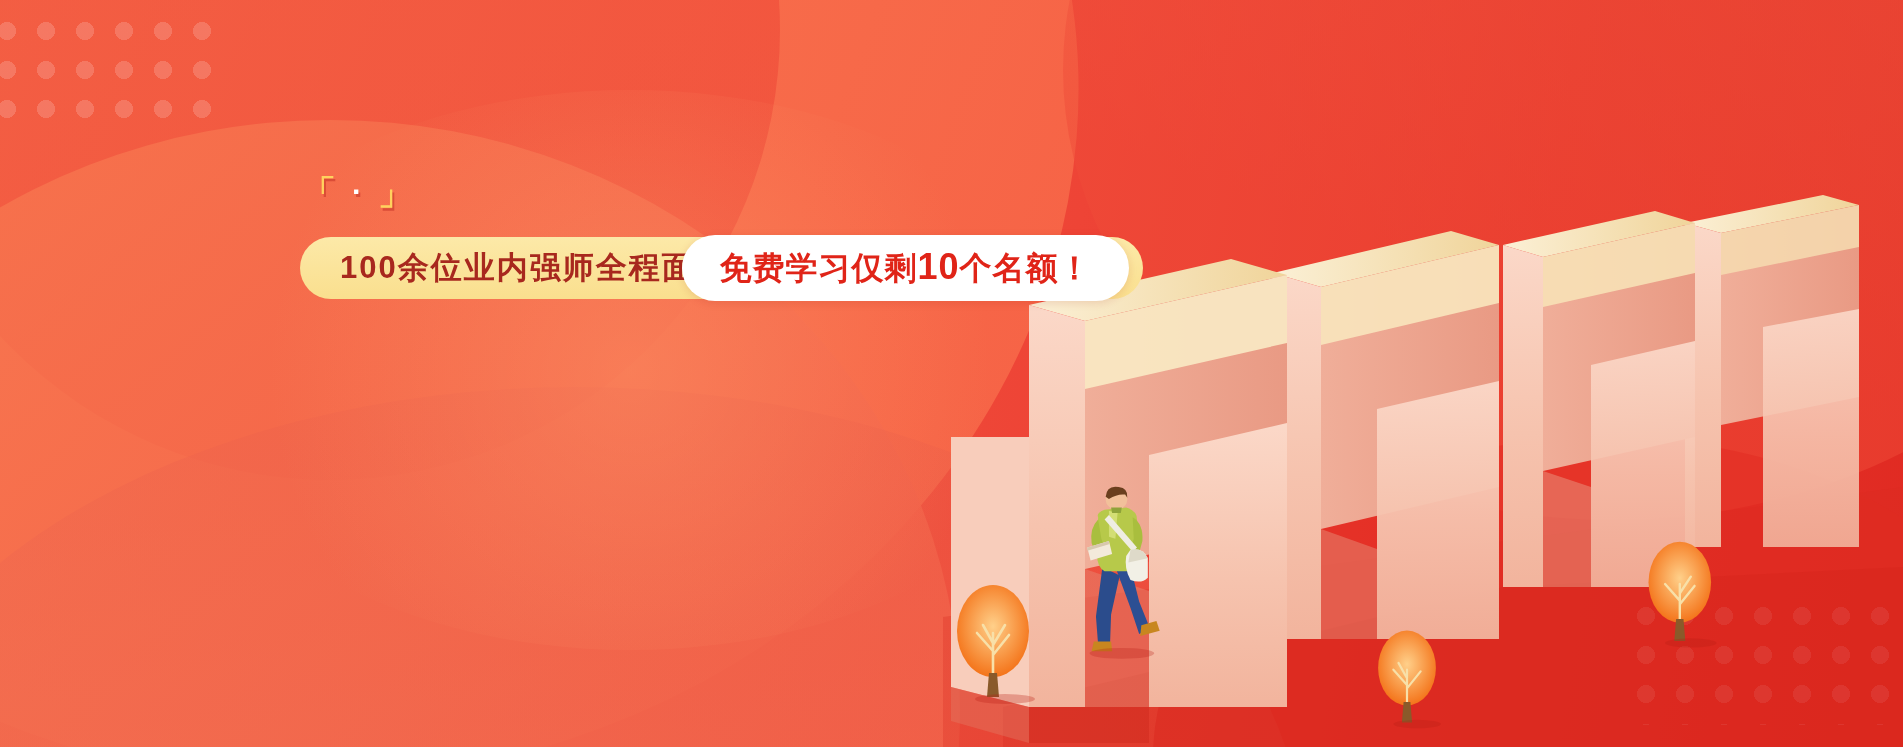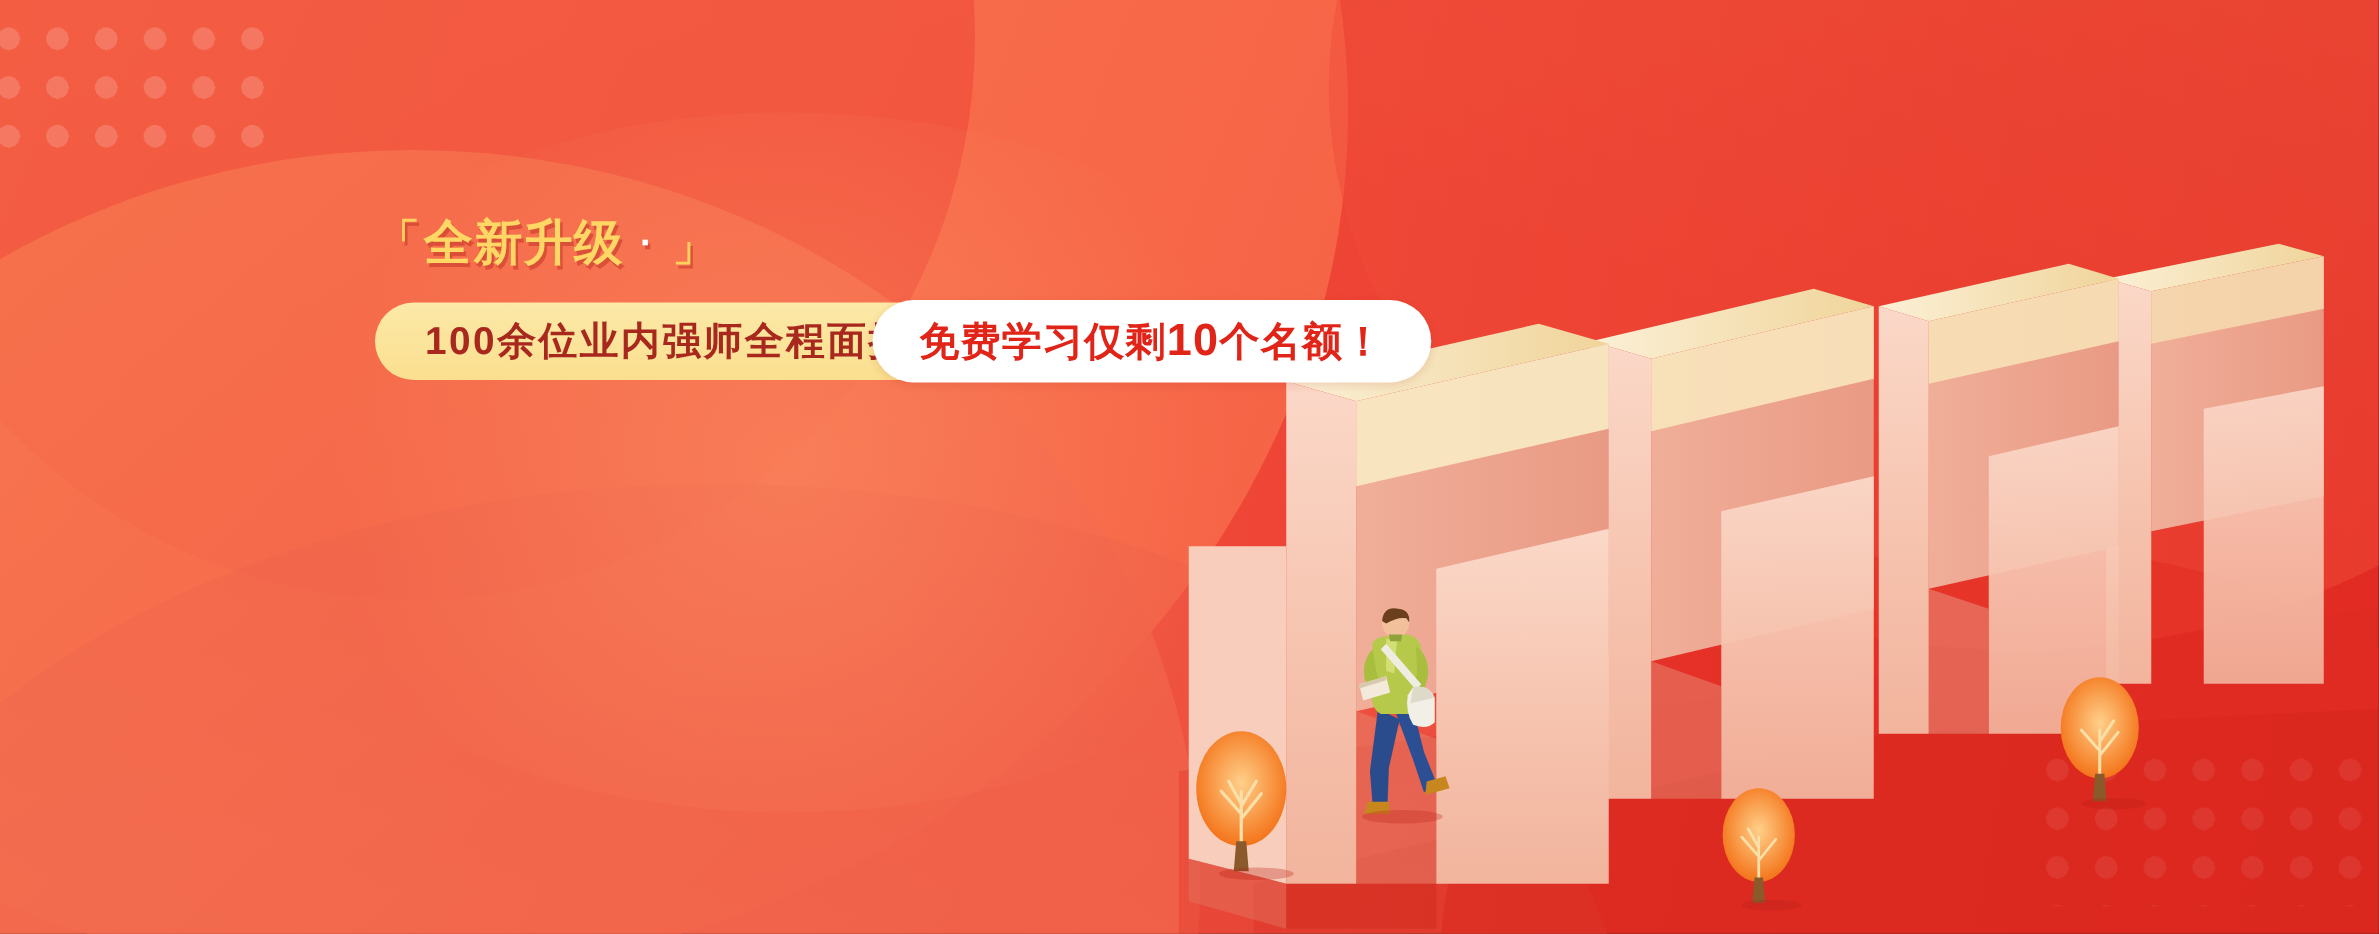--- a/index.html
+++ b/index.html
@@ -121,21 +121,21 @@
     width:843px; height:62px;
     border-radius:31px;
     background:linear-gradient(180deg,#FCE9A8 0%,#FADF8E 100%);
     display:flex; align-items:center;
   }
   .pill-yellow-text{
     color:#A8281E; font-size:31px; font-weight:700;
     letter-spacing:2px; margin-left:40px; white-space:nowrap;
   }
   .pill-white{
-    position:absolute; left:398px; top:-2px;
+    position:absolute; left:382px; top:-2px;
     width:447px; height:66px;
     border-radius:33px;
     background:#FFFFFF;
     display:flex; align-items:center; justify-content:center;
     box-shadow:0 2px 8px rgba(160,30,20,.14);
   }
   .pill-white-text{
     color:#E02418; font-size:32px; font-weight:900;
     letter-spacing:1px; white-space:nowrap;
   }
@@ -281,21 +281,20 @@
         <path d="M36 100 L44 100 L46 124 L34 124 Z" fill="#8A5A2A"></path>
         <ellipse cx="52" cy="126" rx="28" ry="5" fill="#B81E14" opacity=".3"></ellipse>
       </g>
     </svg>
   </div>
 
   <div class="copy">
 
     <div class="subtitle">
       <span class="bracket">「</span>
-      <span class="sub-gold">全新升级</span>
       <span class="sub-dot">·</span>
       <span class="bracket close">」</span>
     </div>
 
 
     <div class="pills">
       <div class="pill-yellow">
         <span class="pill-yellow-text">100余位业内强师全程面授</span>
       </div>
       <div class="pill-white">

